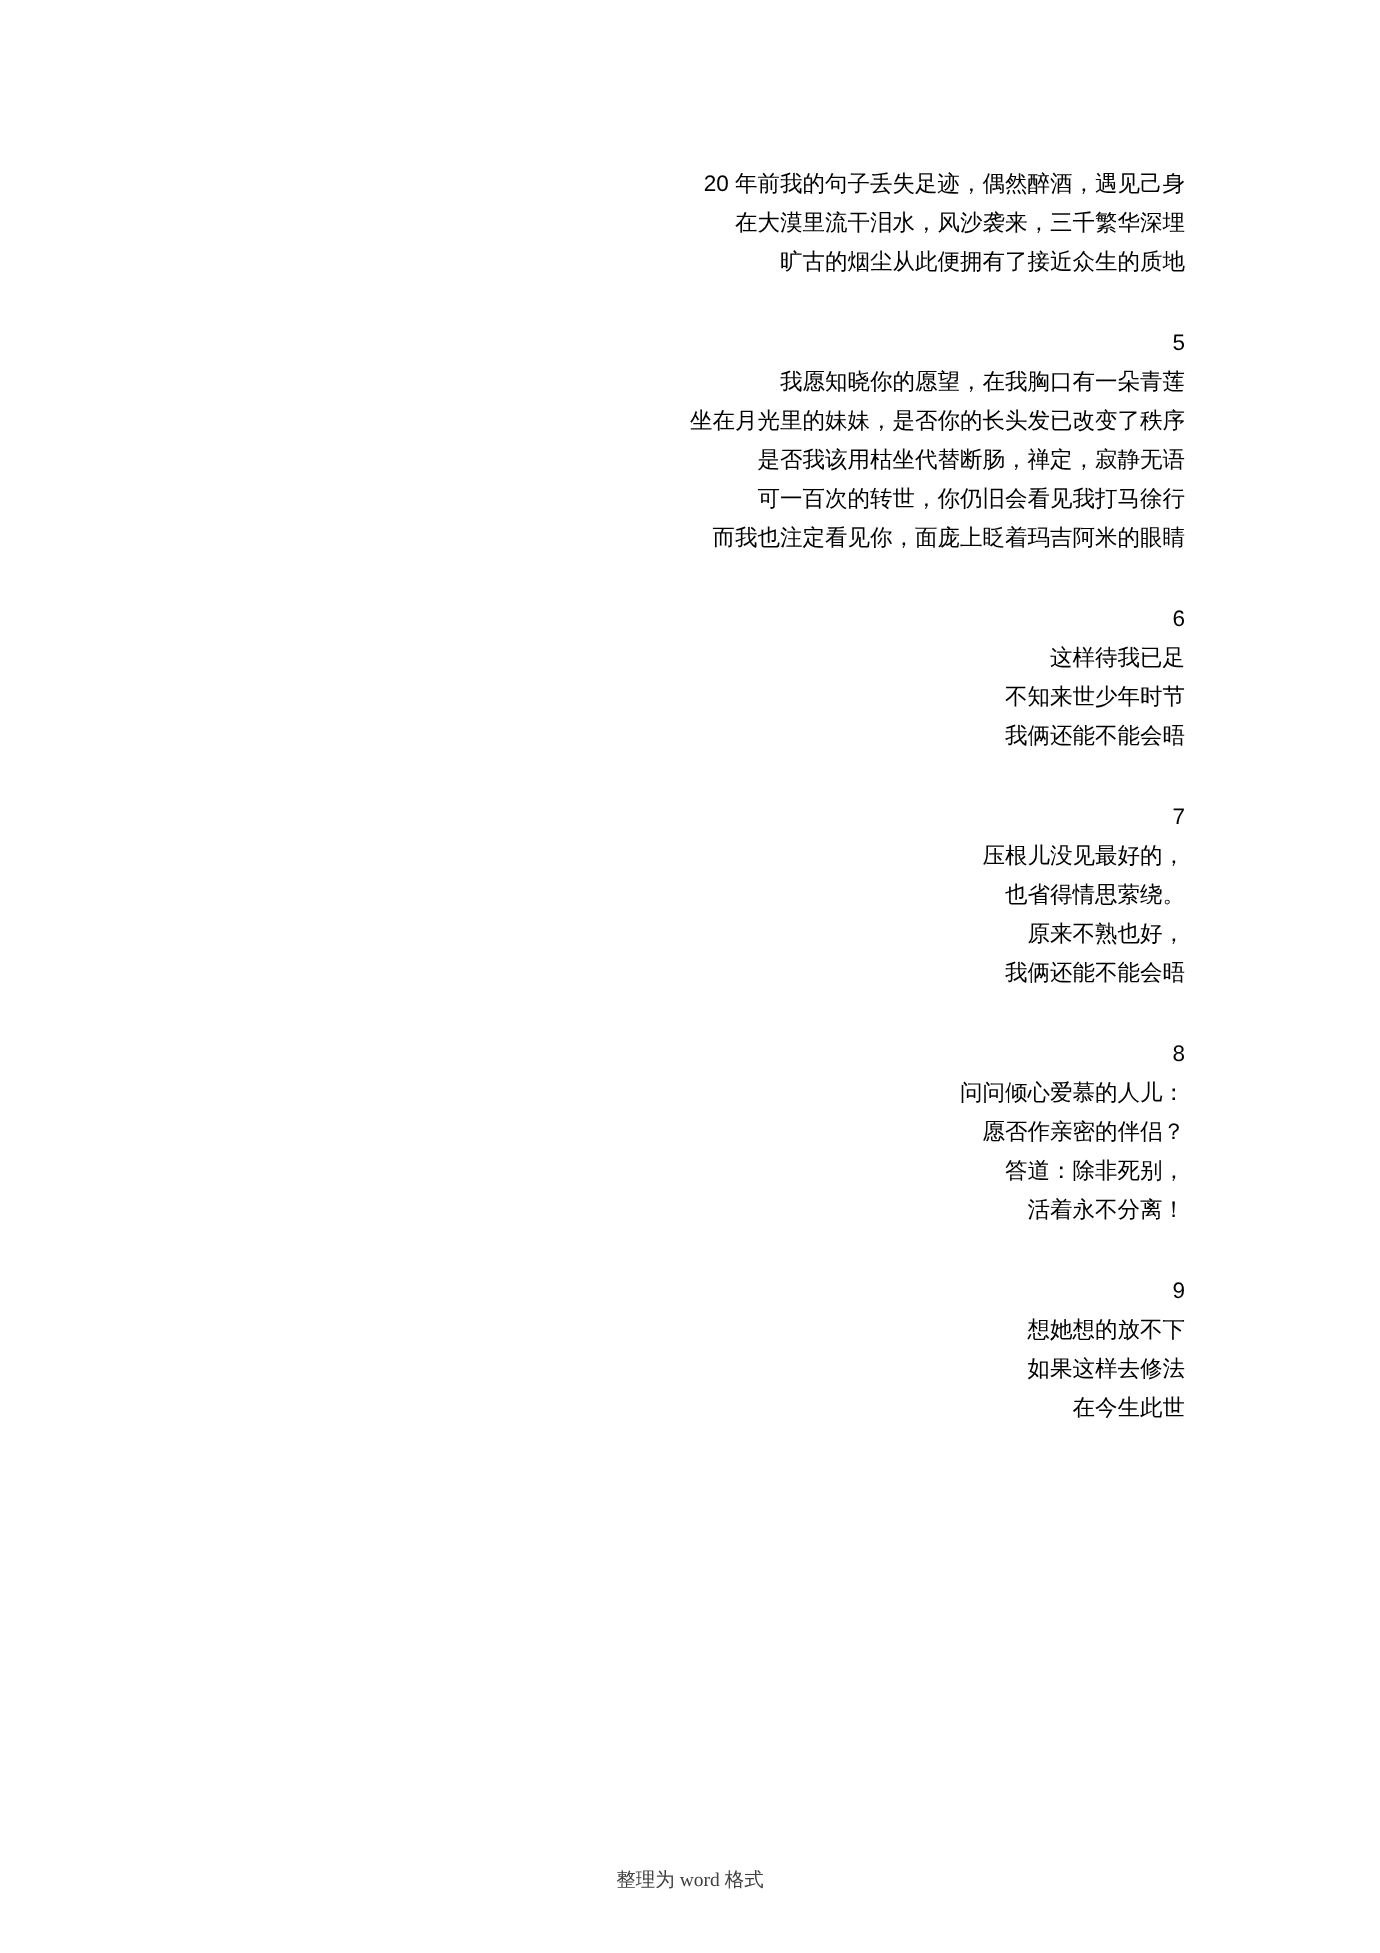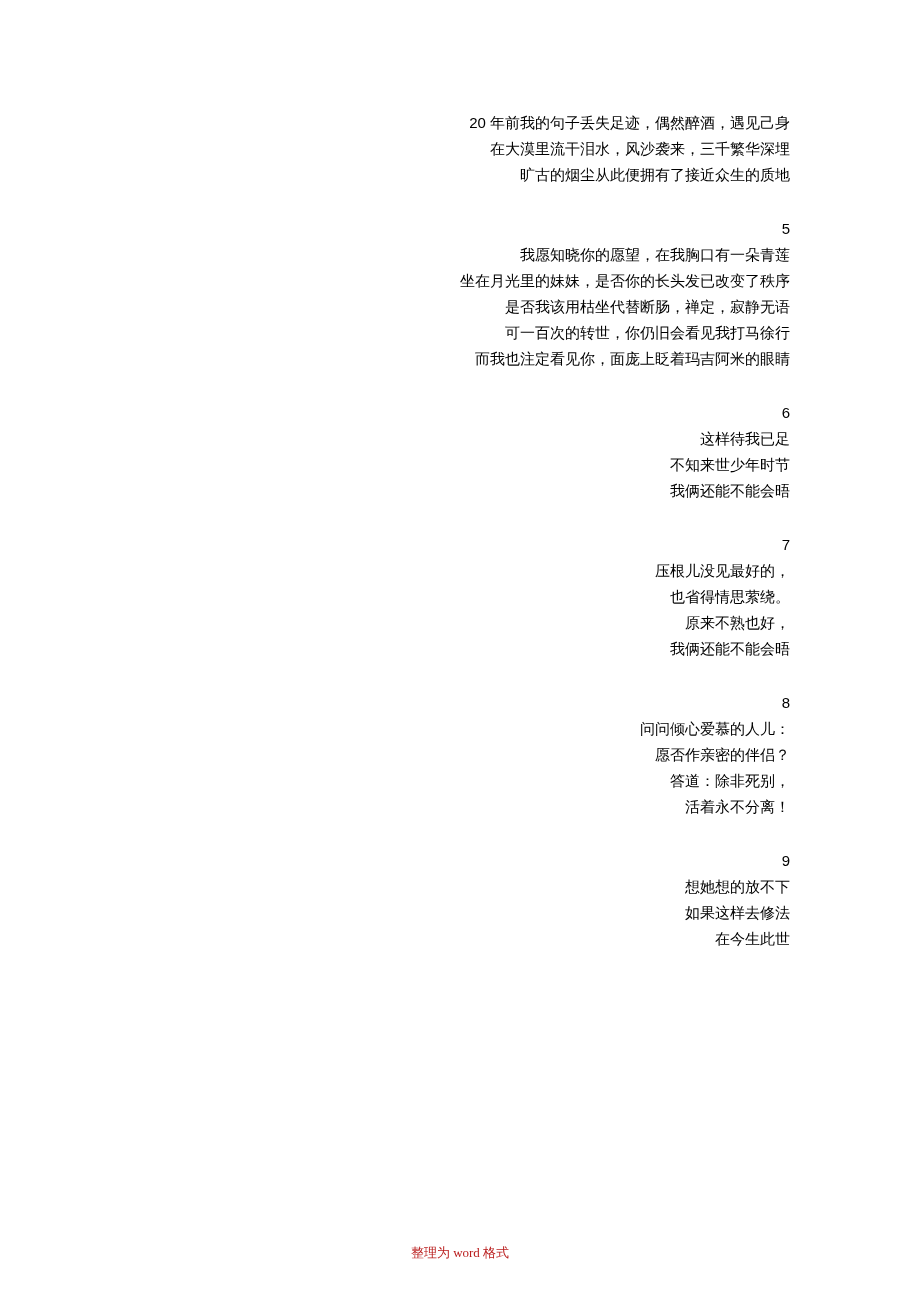--- a/index.html
+++ b/index.html
@@ -29,21 +29,21 @@
   }
   .footer {
     position: absolute;
     bottom: 40px;
     left: 0;
     right: 0;
     text-align: center;
     font-size: 13px;
     font-family: "SimSun", serif;
   }
-  .footer .red { color: #b91c1c; }
+  .footer .red { color: #404040; }
 </style>
 </head>
 <body>
 
 <div class="page" id="stanzas-container">
     <div class="stanza">
       <div class="line">20 年前我的句子丢失足迹，偶然醉酒，遇见己身</div>
       <div class="line">在大漠里流干泪水，风沙袭来，三千繁华深埋</div>
       <div class="line">旷古的烟尘从此便拥有了接近众生的质地</div>
     </div>

